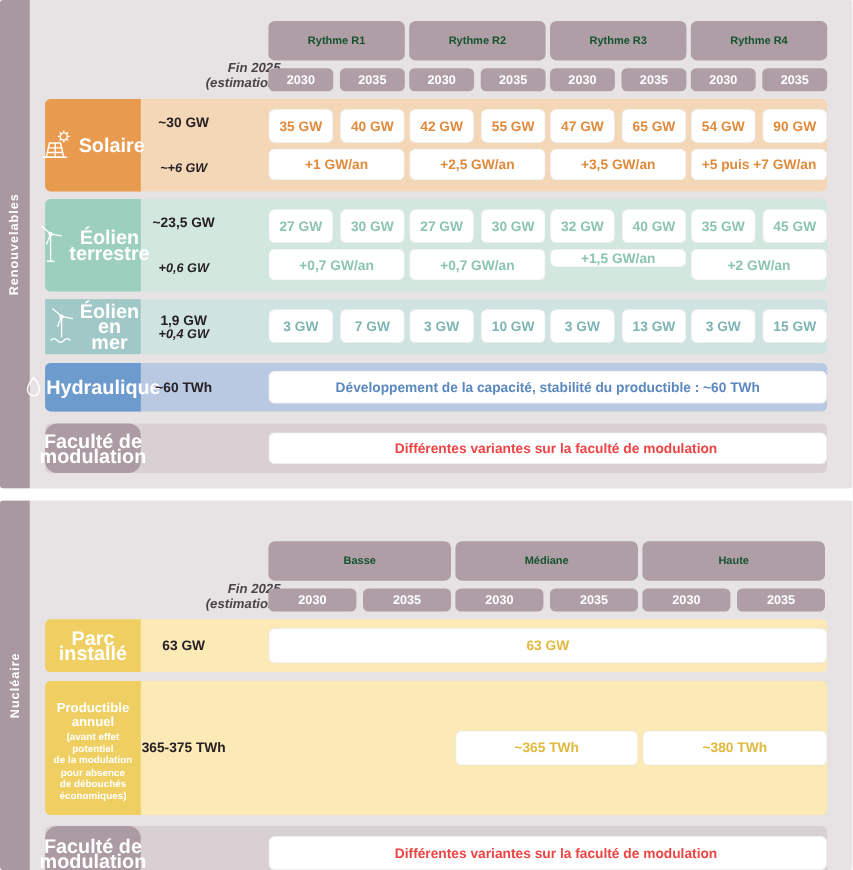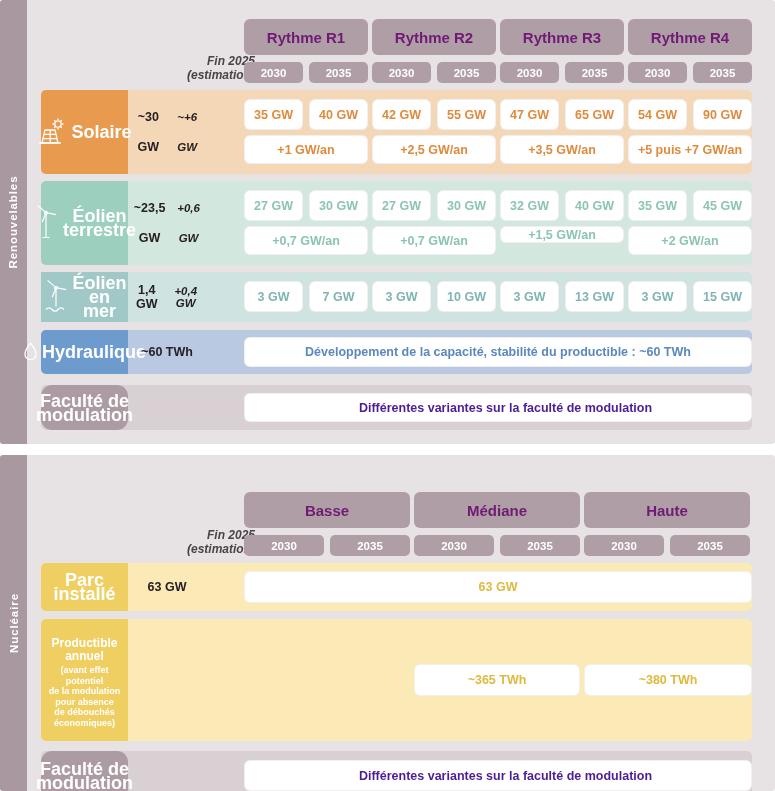--- a/index.html
+++ b/index.html
@@ -50,22 +50,22 @@
     font-weight: bold;
     font-size: 12px;
     line-height: 14px;
   }
 
   .scen-hdr {
     position: absolute;
     height: 36px;
     background: #af9ea6;
     border-radius: 6px;
-    color: #701a75;
-    font-size: 15px;
+    color: #14532d;
+    font-size: 10px;
     font-weight: bold;
     display: flex; align-items: center; justify-content: center;
   }
   .yr-hdr {
     position: absolute;
     height: 21px;
     background: #af9ea6;
     border-radius: 5px;
     color: #fff;
     font-size: 11.5px;
@@ -87,21 +87,21 @@
     padding: 0 4px;
   }
   .row-label.square { border-radius: 0; }
   .row-label .ico { flex: 0 0 auto; display:flex; align-items:center; }
   .row-label .lab { white-space: pre-line; }
 
   .ref {
     position: absolute;
     left: 87px; top: 0; bottom: 0;
     width: 78px;
-    display: flex; flex-direction: row;
+    display: flex; flex-direction: column;
     align-items: center; justify-content: center;
     color: #262024;
     font-size: 12.5px;
     text-align: center;
   }
   .ref .r1 { font-weight: bold; }
   .ref .r2 { font-style: italic; font-weight: bold; font-size: 11.5px; }
   .ref.split { justify-content: space-around; }
   .ref.split .r1, .ref.split .r2 { line-height: 30px; }
 
@@ -127,21 +127,21 @@
   .t-sea    .row-bg   { background:#cfe3e1; }
   .t-sea    .row-label{ background:#a0c8c6; }
   .t-sea    .cell     { color:#7fb4b4; }
 
   .t-hydro  .row-bg   { background:#b9c9e2; }
   .t-hydro  .row-label{ background:#6e9bcd; }
   .t-hydro  .cell     { color:#5b88bf; }
 
   .t-mod    .row-bg   { background:#d9d0d4; }
   .t-mod    .row-label{ background:#ac9ba3;border-radius:11px; }
-  .t-mod    .cell     { color:#4c1d95; font-weight: bold; padding-left: 15px; }
+  .t-mod    .cell     { color:#ef4444; font-weight: bold; padding-left: 15px; }
 
   .t-parc   .row-bg   { background:#fbe9b6; }
   .t-parc   .row-label{ background:#f0cf62; }
   .t-parc   .cell     { color:#e0b93f; }
 
   .t-prod   .row-bg   { background:#fbe9b6; }
   .t-prod   .row-label{ background:#f0cf62; }
   .t-prod   .cell     { color:#e0b93f; }
 
   .prod-label { font-size: 12px; line-height: 13px; align-items: flex-end; }
@@ -280,21 +280,21 @@
               <path d="M13 10.5v18"></path>
               <path d="M13 9.6 4.6 2.4M13 9.6l10.2 2.1M13 9.6l-3.8 9.6"></path>
               <circle cx="13" cy="9.8" r="1.4"></circle>
               <path d="M3 31.5c2-2.2 4-2.2 6 0s4 2.2 6 0 4-2.2 6 0"></path>
             </svg>
           </span>
           <span class="lab">Éolien
 en mer</span>
         </div>
         <div class="ref">
-          <span class="r1">1,4 GW</span>
+          <span class="r1">1,9 GW</span>
           <span class="r2">+0,4 GW</span>
         </div>
         <div class="cell" style="left:203px; top:9px; width:59px; height:31px;">3 GW</div>
         <div class="cell" style="left:268px; top:9px; width:59px; height:31px;">7 GW</div>
         <div class="cell" style="left:331px; top:9px; width:59px; height:31px;">3 GW</div>
         <div class="cell" style="left:396px; top:9px; width:59px; height:31px;">10 GW</div>
         <div class="cell" style="left:459px; top:9px; width:59px; height:31px;">3 GW</div>
         <div class="cell" style="left:524px; top:9px; width:59px; height:31px;">13 GW</div>
         <div class="cell" style="left:587px; top:9px; width:59px; height:31px;">3 GW</div>
         <div class="cell" style="left:652px; top:9px; width:59px; height:31px;">15 GW</div>
@@ -389,20 +389,23 @@
           <span class="lab">
             <span>Productible
 annuel</span>
             <span class="sub">(avant effet potentiel
 de la modulation
 pour absence
 de débouchés
 économiques)</span>
           </span>
         </div>
+        <div class="ref">
+          <span class="r1">365-375 TWh</span>
+        </div>
         <div class="cell wide" style="left:373px; top:45px; width:166px; height:32px;">~365 TWh</div>
         <div class="cell wide" style="left:543px; top:45px; width:168px; height:32px;">~380 TWh</div>
       </div>
 
       <div class="row t-mod" style="left:14px; top:296px; width:711px; height:49px;">
         <div class="row-bg"></div>
         <div class="row-label">
           <span class="lab">Faculté de
 modulation</span>
         </div>

